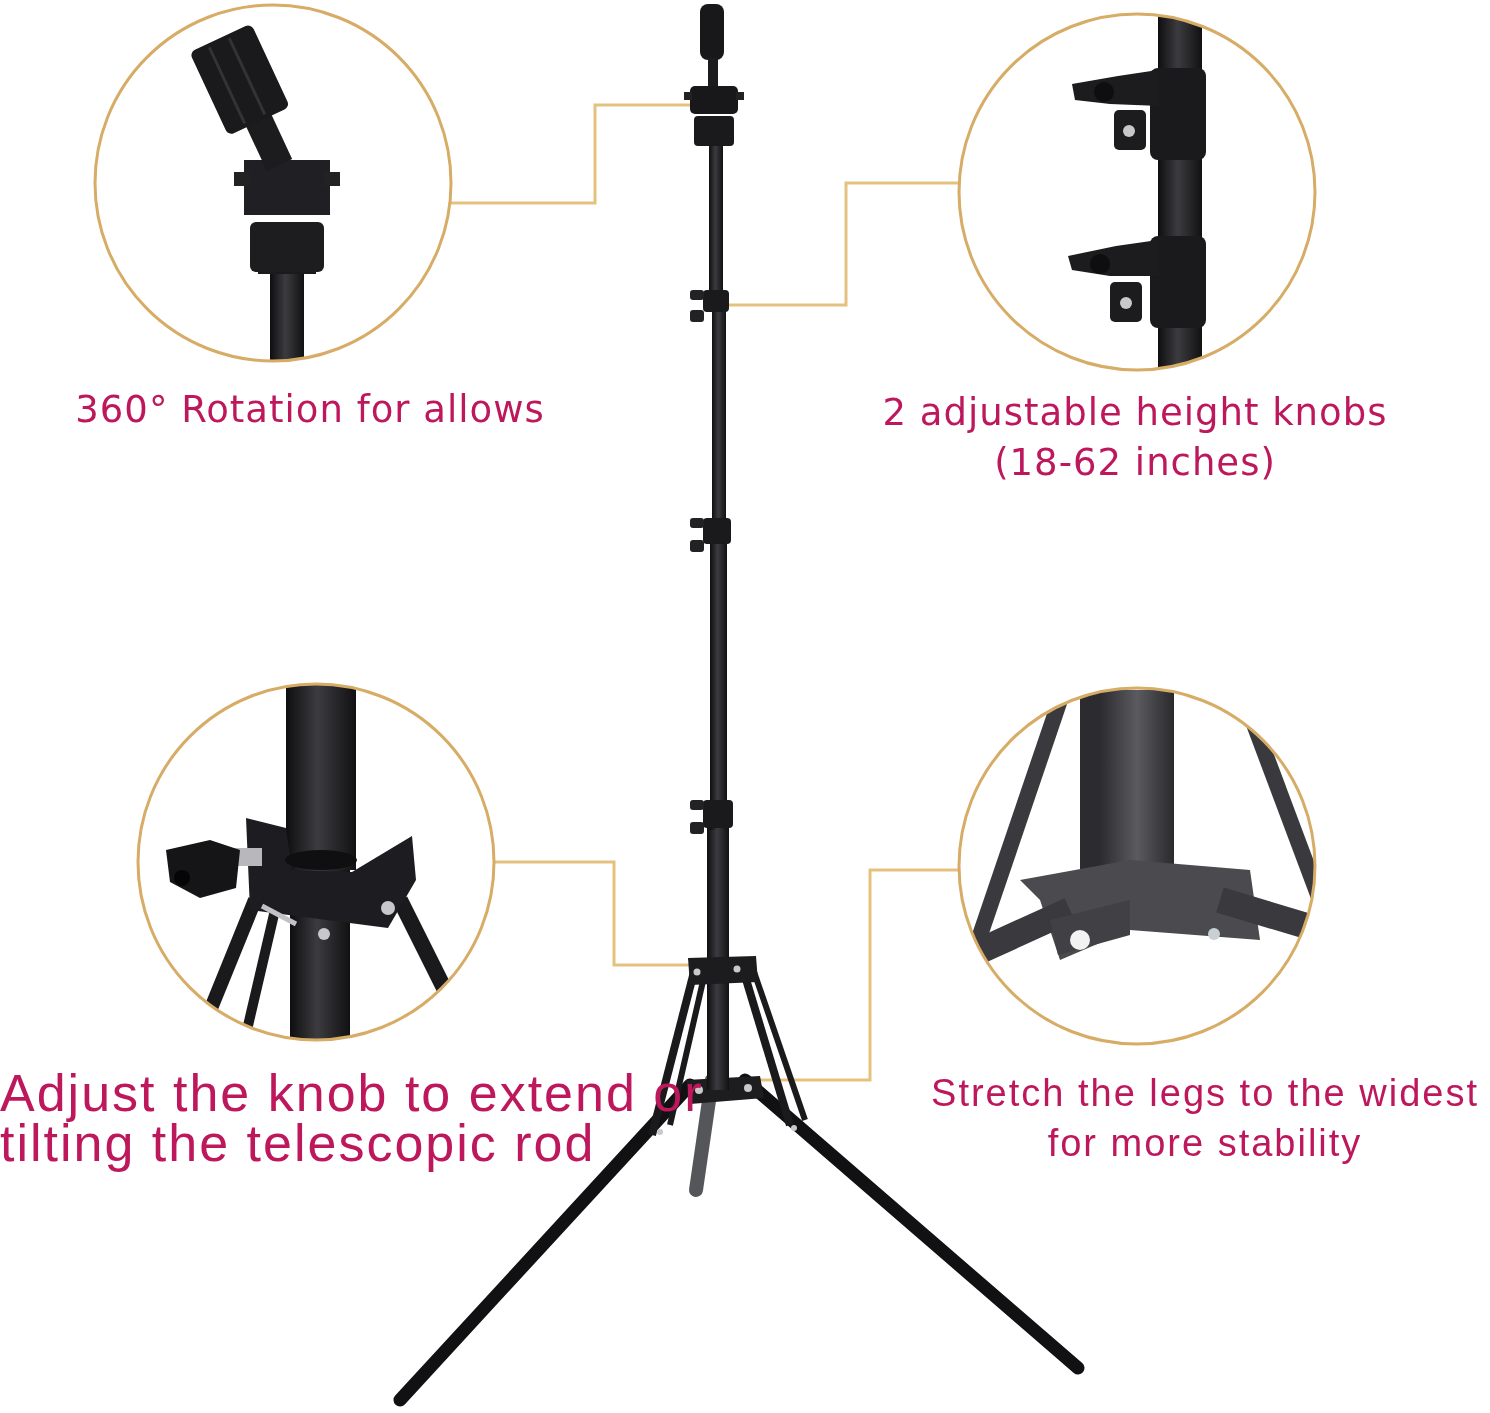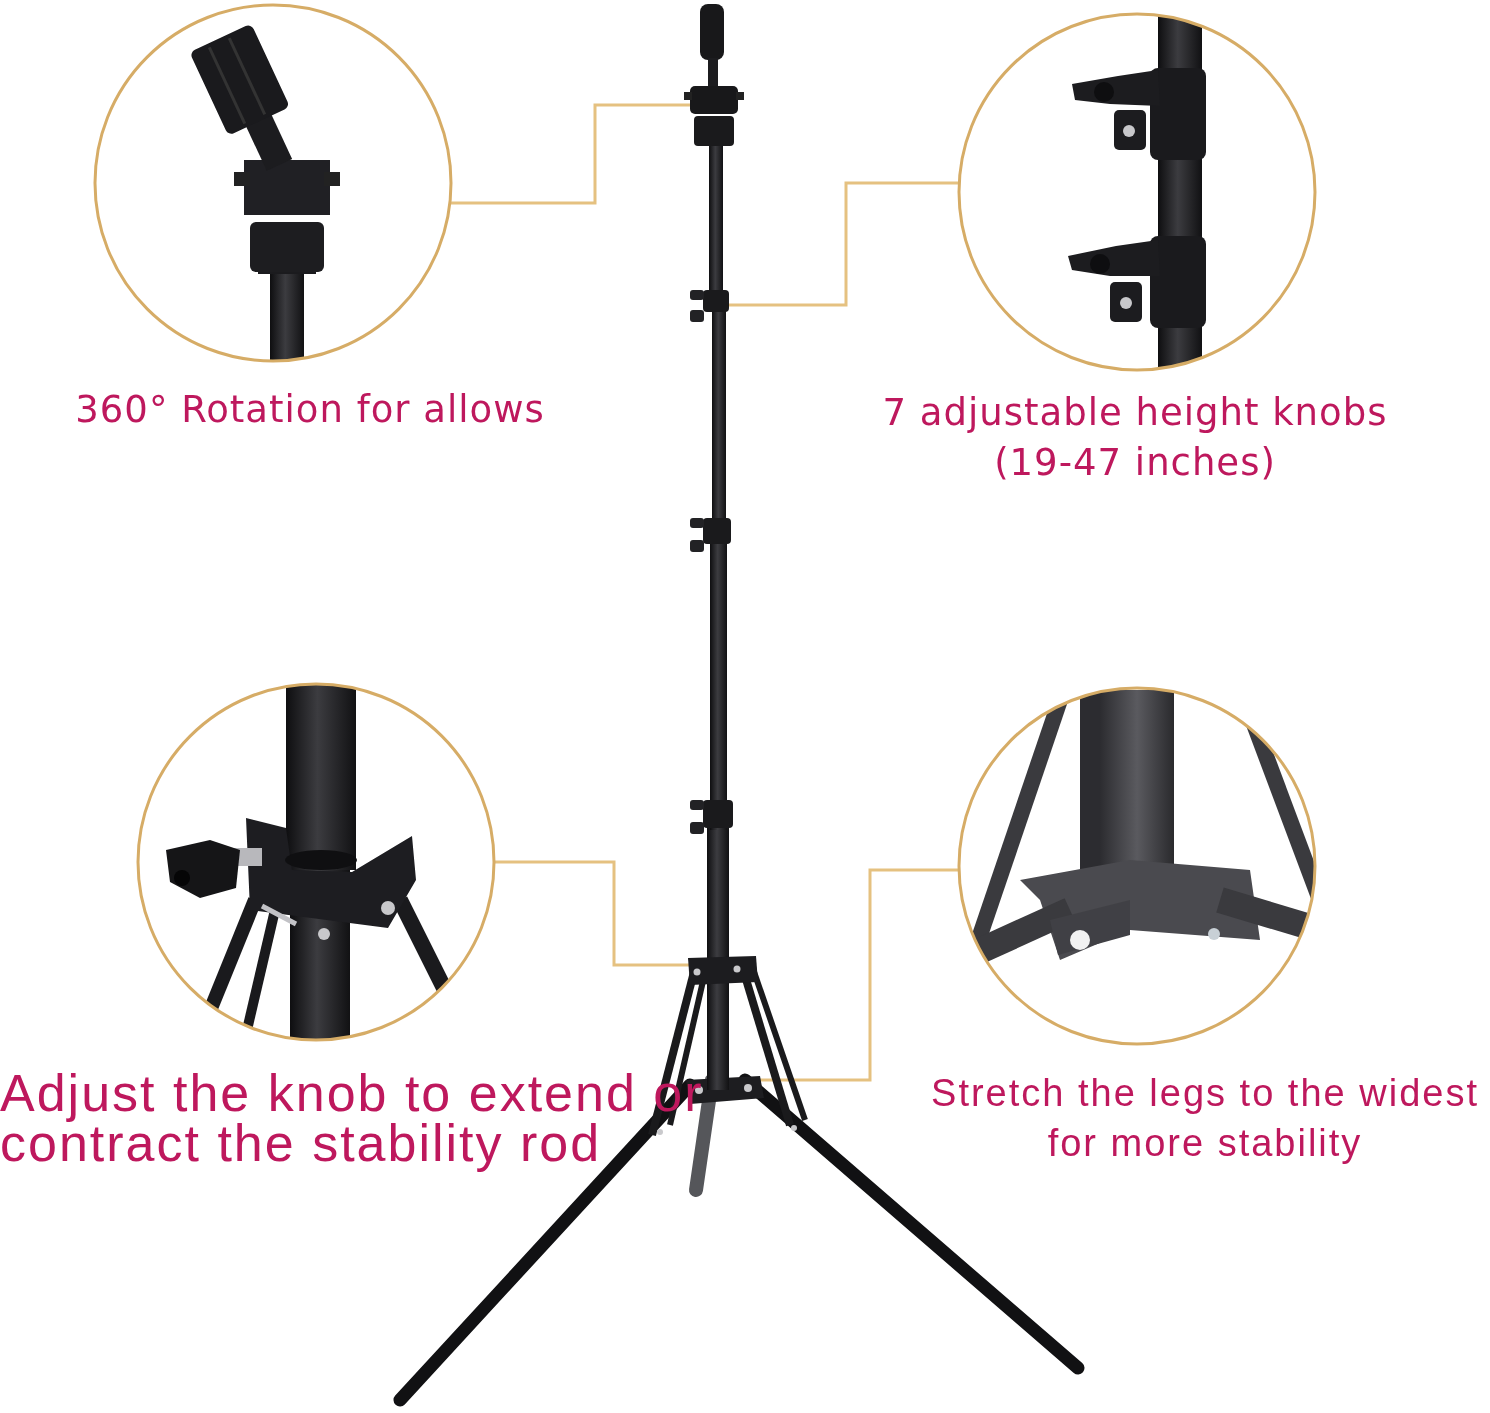--- a/index.html
+++ b/index.html
@@ -191,27 +191,27 @@
       </g>
       <circle cx="1137" cy="866" r="178" fill="none" stroke="#D6AC66" stroke-width="3"></circle>
     </g>
   </svg>
 
   <div class="caption cap-tl">
     <span class="line l1">360° Rotation for allows</span>
   </div>
 
   <div class="caption cap-tr">
-    <span class="line">7 adjustable height knobs</span>
-    <span class="line">(19-47 inches)</span>
+    <span class="line">2 adjustable height knobs</span>
+    <span class="line">(18-62 inches)</span>
   </div>
 
   <div class="caption cap-bl">
     <span class="line">Adjust the knob to extend or</span>
-    <span class="line">contract the stability rod</span>
+    <span class="line">tilting the telescopic rod</span>
   </div>
 
   <div class="caption cap-br">
     <span class="line">Stretch the legs to the widest</span>
     <span class="line">for more stability</span>
   </div>
 
 </div>
 
 </body></html>

